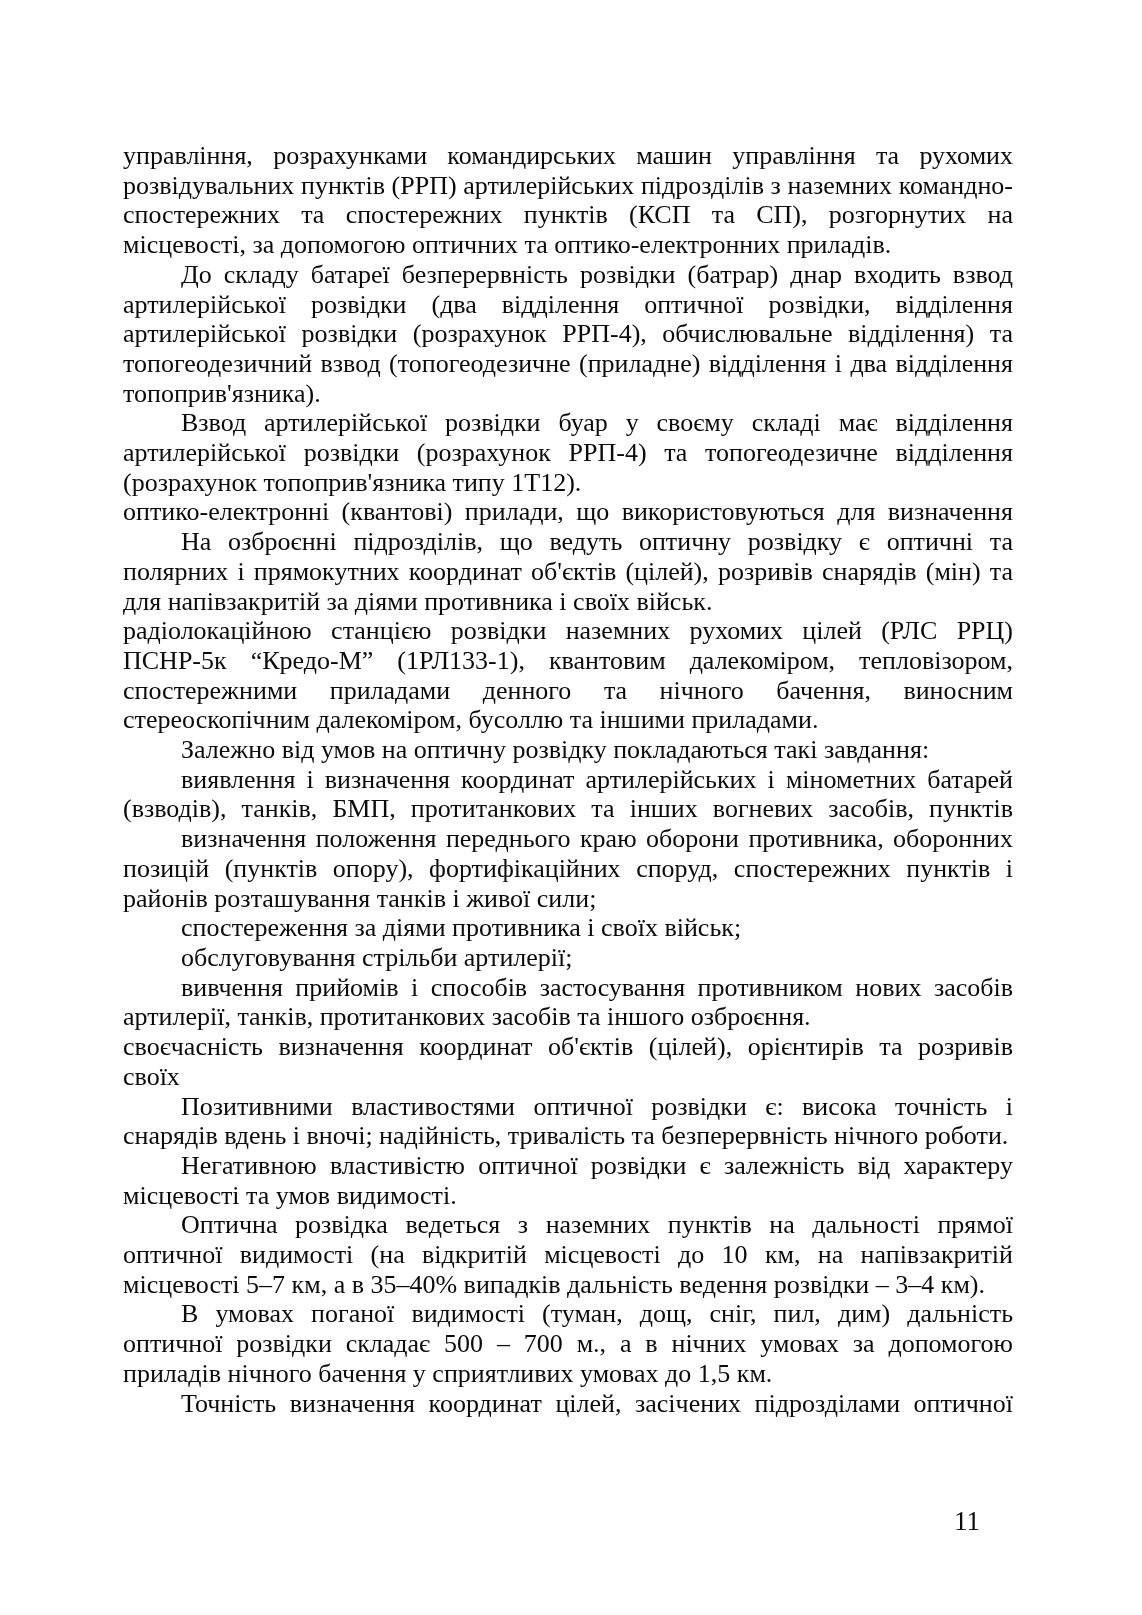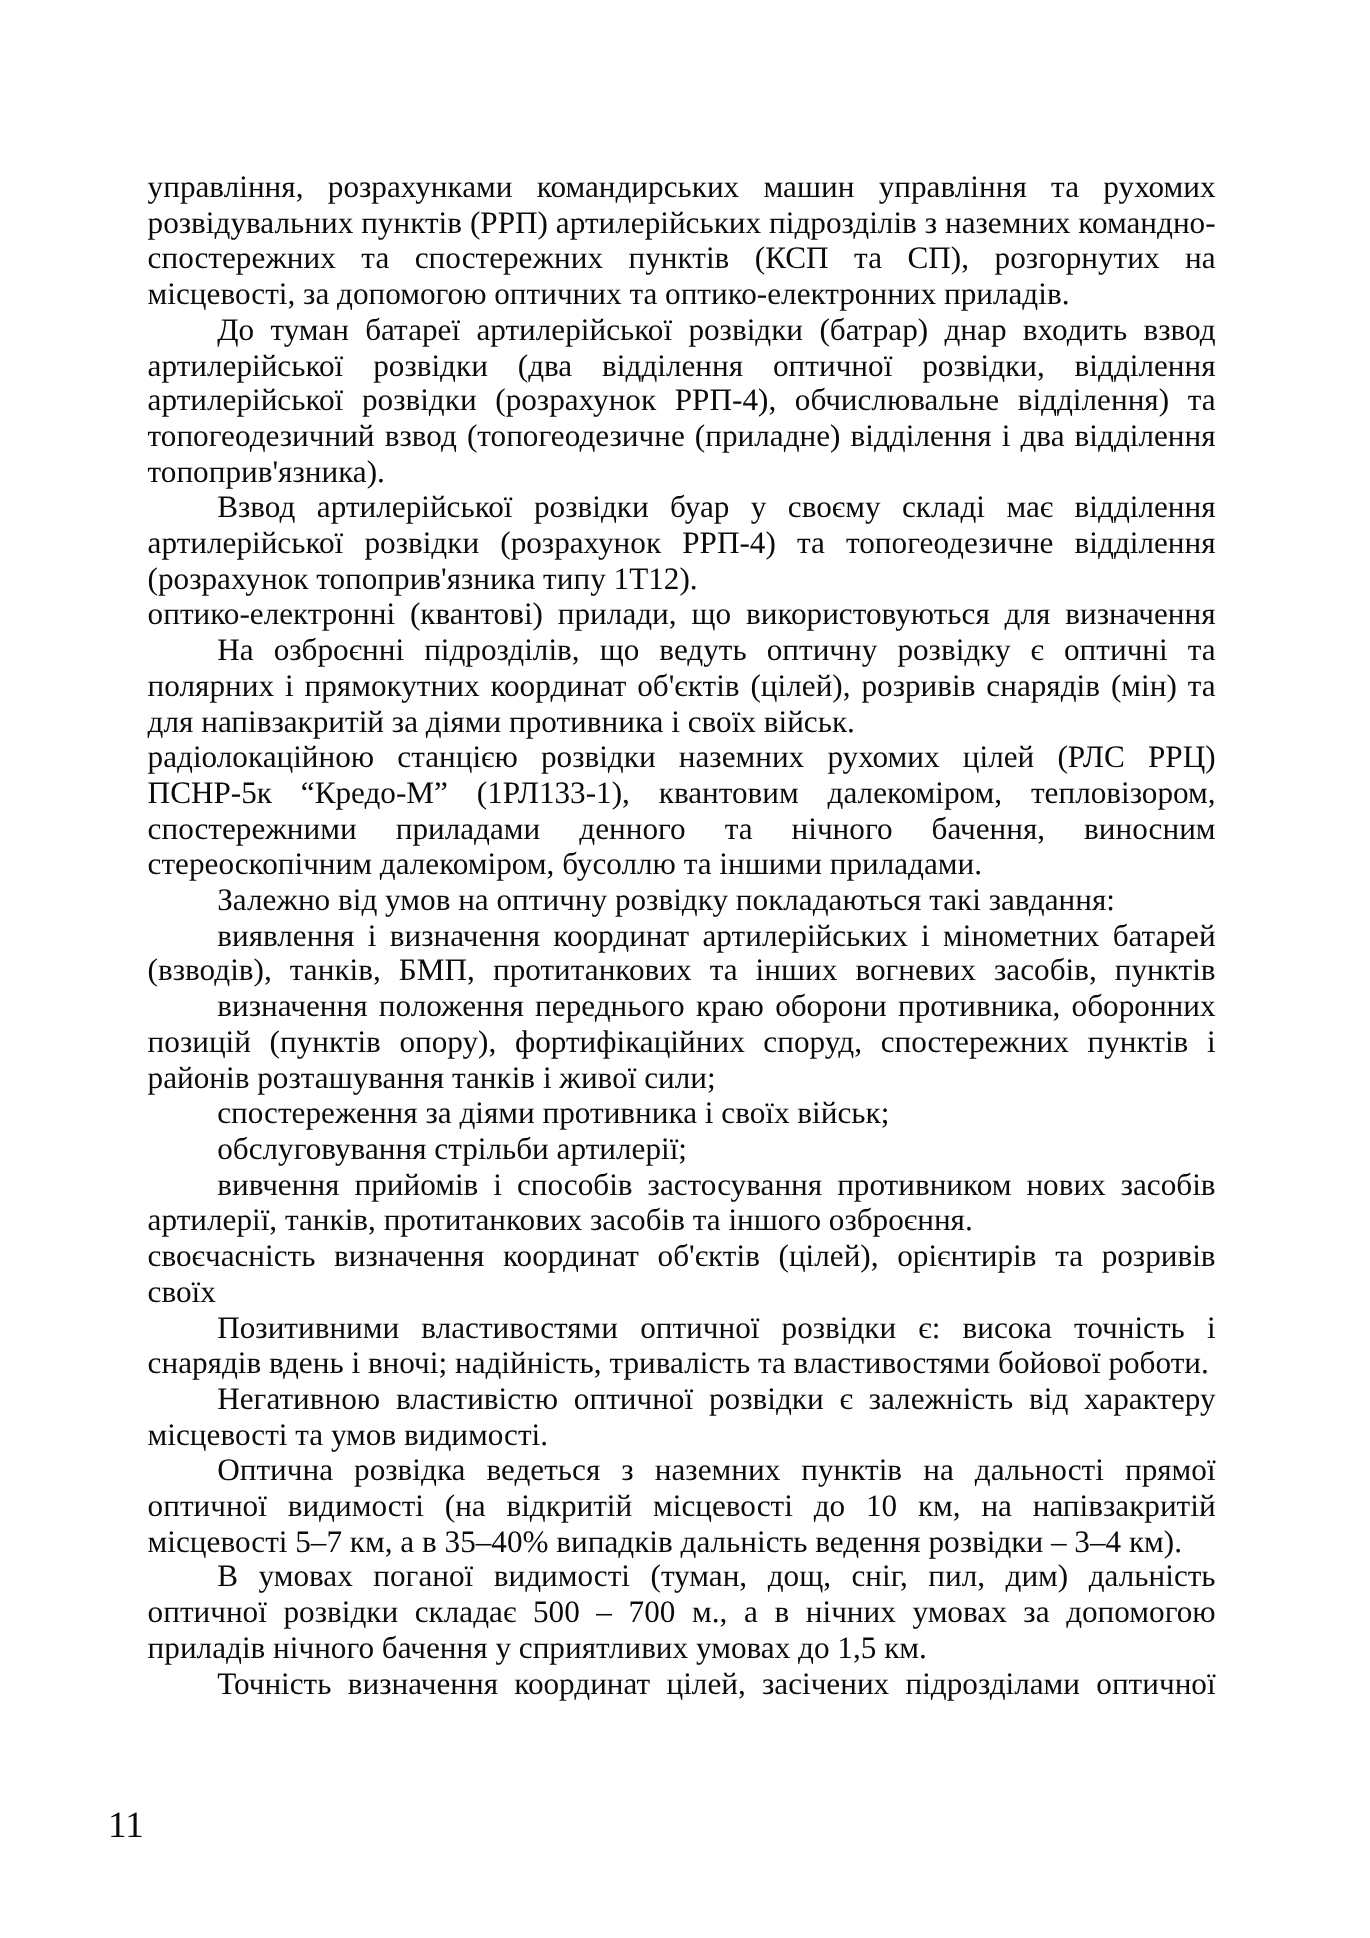--- a/index.html
+++ b/index.html
@@ -38,35 +38,35 @@
   .line.ind {
     text-indent: 58px;
   }
   .it {
   }
   .page-number {
     position: absolute;
     left: 90px;
     top: 1496px;
     width: 890px;
-    text-align: left;
-    font-size: 31px;
+    text-align: right;
+    font-size: 27px;
     line-height: 30px;
   }
 </style>
 </head>
 <body>
 
 <div class="page">
   <div class="text-block" id="text-block">
       <div class="line j"><span>управління, розрахунками командирських машин управління та рухомих</span></div>
       <div class="line j"><span>розвідувальних пунктів (РРП) артилерійських підрозділів з наземних командно-</span></div>
       <div class="line j"><span>спостережних та спостережних пунктів (КСП та СП), розгорнутих на</span></div>
       <div class="line"><span>місцевості, за допомогою оптичних та оптико-електронних приладів.</span></div>
-      <div class="line j ind"><span>До туман батареї артилерійської розвідки (</span><span class="it">батрар</span><span>) </span><span class="it">днар</span><span> входить взвод</span></div>
+      <div class="line j ind"><span>До складу батареї безперервність розвідки (</span><span class="it">батрар</span><span>) </span><span class="it">днар</span><span> входить взвод</span></div>
       <div class="line j"><span>артилерійської розвідки (два відділення оптичної розвідки, відділення</span></div>
       <div class="line j"><span>артилерійської розвідки (розрахунок РРП-4), обчислювальне відділення) та</span></div>
       <div class="line j"><span>топогеодезичний взвод (топогеодезичне (приладне) відділення і два відділення</span></div>
       <div class="line"><span>топоприв'язника).</span></div>
       <div class="line j ind"><span>Взвод артилерійської розвідки </span><span class="it">буар</span><span> у своєму складі має відділення</span></div>
       <div class="line j"><span>артилерійської розвідки (розрахунок РРП-4) та топогеодезичне відділення</span></div>
       <div class="line"><span>(розрахунок топоприв'язника типу 1Т12).</span></div>
       <div class="line j"><span>оптико-електронні (квантові) прилади, що використовуються для визначення</span></div>
       <div class="line j ind"><span>На озброєнні підрозділів, що ведуть оптичну розвідку є оптичні та</span></div>
       <div class="line j"><span>полярних і прямокутних координат об'єктів (цілей), розривів снарядів (мін) та</span></div>
@@ -80,21 +80,21 @@
       <div class="line j"><span>(взводів), танків, БМП, протитанкових та інших вогневих засобів, пунктів</span></div>
       <div class="line j ind"><span>визначення положення переднього краю оборони противника, оборонних</span></div>
       <div class="line j"><span>позицій (пунктів опору), фортифікаційних споруд, спостережних пунктів і</span></div>
       <div class="line"><span>районів розташування танків і живої сили;</span></div>
       <div class="line ind"><span>спостереження за діями противника і своїх військ;</span></div>
       <div class="line ind"><span>обслуговування стрільби артилерії;</span></div>
       <div class="line j ind"><span>вивчення прийомів і способів застосування противником нових засобів</span></div>
       <div class="line"><span>артилерії, танків, протитанкових засобів та іншого озброєння.</span></div>
       <div class="line j"><span>своєчасність визначення координат об'єктів (цілей), орієнтирів та розривів своїх</span></div>
       <div class="line j ind"><span>Позитивними властивостями оптичної розвідки є: висока точність і</span></div>
-      <div class="line"><span>снарядів вдень і вночі; надійність, тривалість та властивостями бойової роботи.</span></div>
+      <div class="line"><span>снарядів вдень і вночі; надійність, тривалість та безперервність нічного роботи.</span></div>
       <div class="line j ind"><span>Негативною властивістю оптичної розвідки є залежність від характеру</span></div>
       <div class="line"><span>місцевості та умов видимості.</span></div>
       <div class="line j ind"><span>Оптична розвідка ведеться з наземних пунктів на дальності прямої</span></div>
       <div class="line j"><span>оптичної видимості (на відкритій місцевості до 10 км, на напівзакритій</span></div>
       <div class="line"><span>місцевості 5–7 км, а в 35–40% випадків дальність ведення розвідки – 3–4 км).</span></div>
       <div class="line j ind"><span>В умовах поганої видимості (туман, дощ, сніг, пил, дим) дальність</span></div>
       <div class="line j"><span>оптичної розвідки складає 500 – 700 м., а в нічних умовах за допомогою</span></div>
       <div class="line"><span>приладів нічного бачення у сприятливих умовах до 1,5 км.</span></div>
       <div class="line j ind"><span>Точність визначення координат цілей, засічених підрозділами оптичної</span></div>
     </div>

